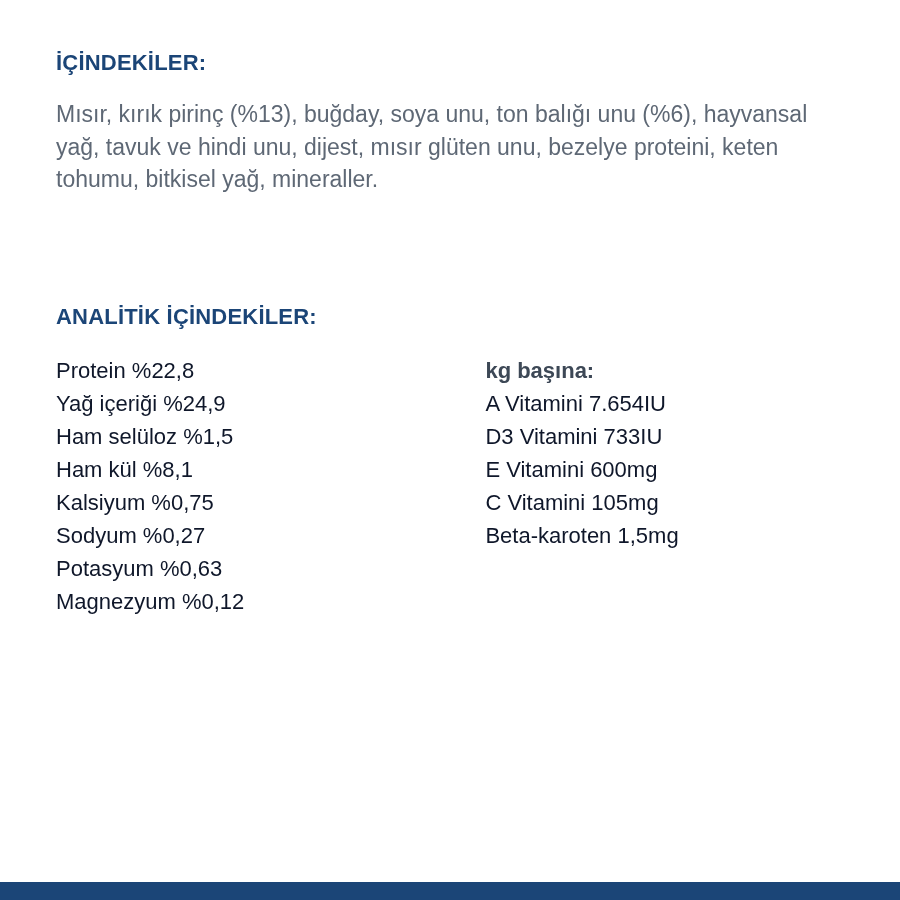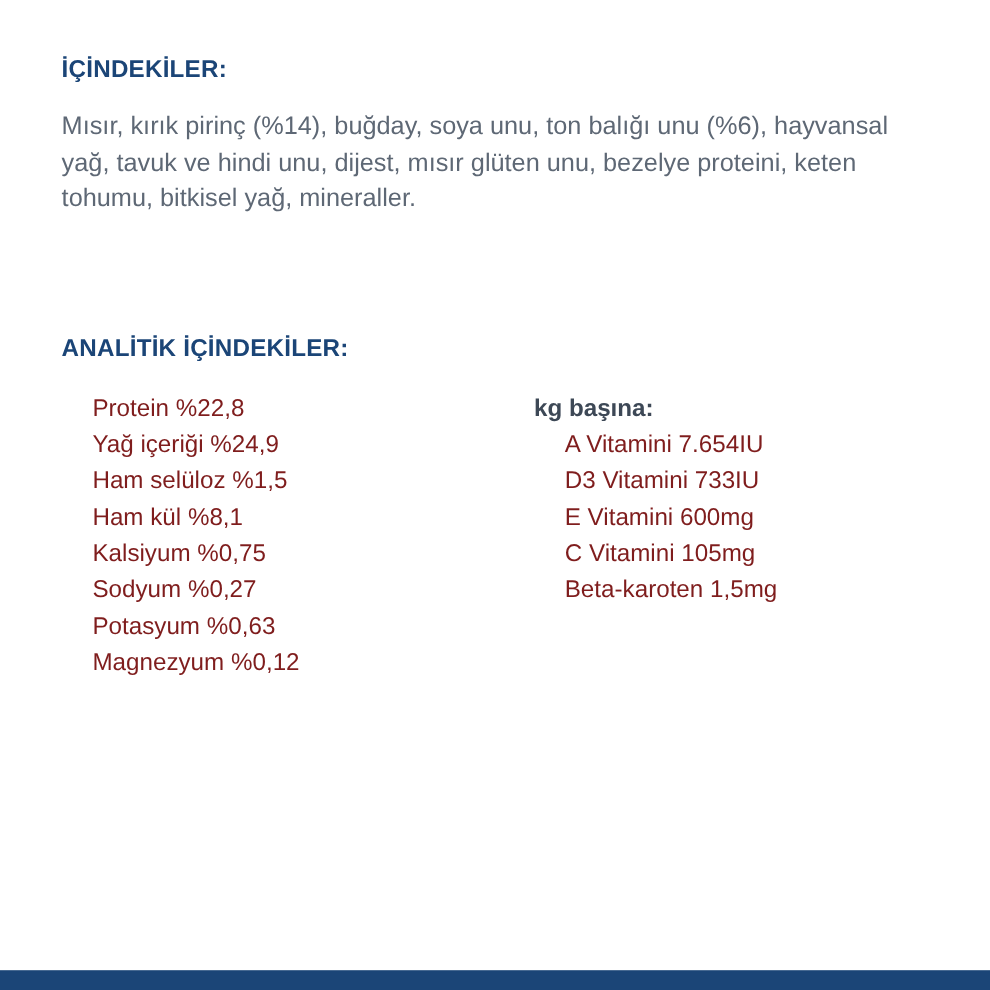--- a/index.html
+++ b/index.html
@@ -57,23 +57,22 @@
     width: 380px;
   }
   .list {
     list-style: none;
     margin: 0;
     padding: 0;
   }
   .list li {
     font-size: 22px;
     line-height: 1.5;
-    color: #7f1d1d;
+    color: #0f172a;
     white-space: nowrap;
-    margin-left: 28px;
   }
   .col-heading {
     font-size: 22px;
     line-height: 1.5;
     font-weight: bold;
     color: #3d4856;
     margin: 0 0 0 0;
   }
   .bottom-bar {
     position: absolute;
@@ -84,21 +83,21 @@
     background: #1b4577;
   }
 </style>
 </head>
 <body>
 
 <div class="page">
 
   <section id="ingredients-section">
     <h2 class="section-title">İÇİNDEKİLER:</h2>
-    <p class="body-text">Mısır, kırık pirinç (%14), buğday, soya unu, ton balığı unu (%6), hayvansal yağ, tavuk ve hindi unu, dijest, mısır glüten unu, bezelye proteini, keten tohumu, bitkisel yağ, mineraller.</p>
+    <p class="body-text">Mısır, kırık pirinç (%13), buğday, soya unu, ton balığı unu (%6), hayvansal yağ, tavuk ve hindi unu, dijest, mısır glüten unu, bezelye proteini, keten tohumu, bitkisel yağ, mineraller.</p>
   </section>
 
   <section id="analytical-section">
     <h2 class="section-title">ANALİTİK İÇİNDEKİLER:</h2>
 
     <div class="columns">
 
       <div class="col col-left">
         <ul class="list">
           <li>Protein %22,8</li>

